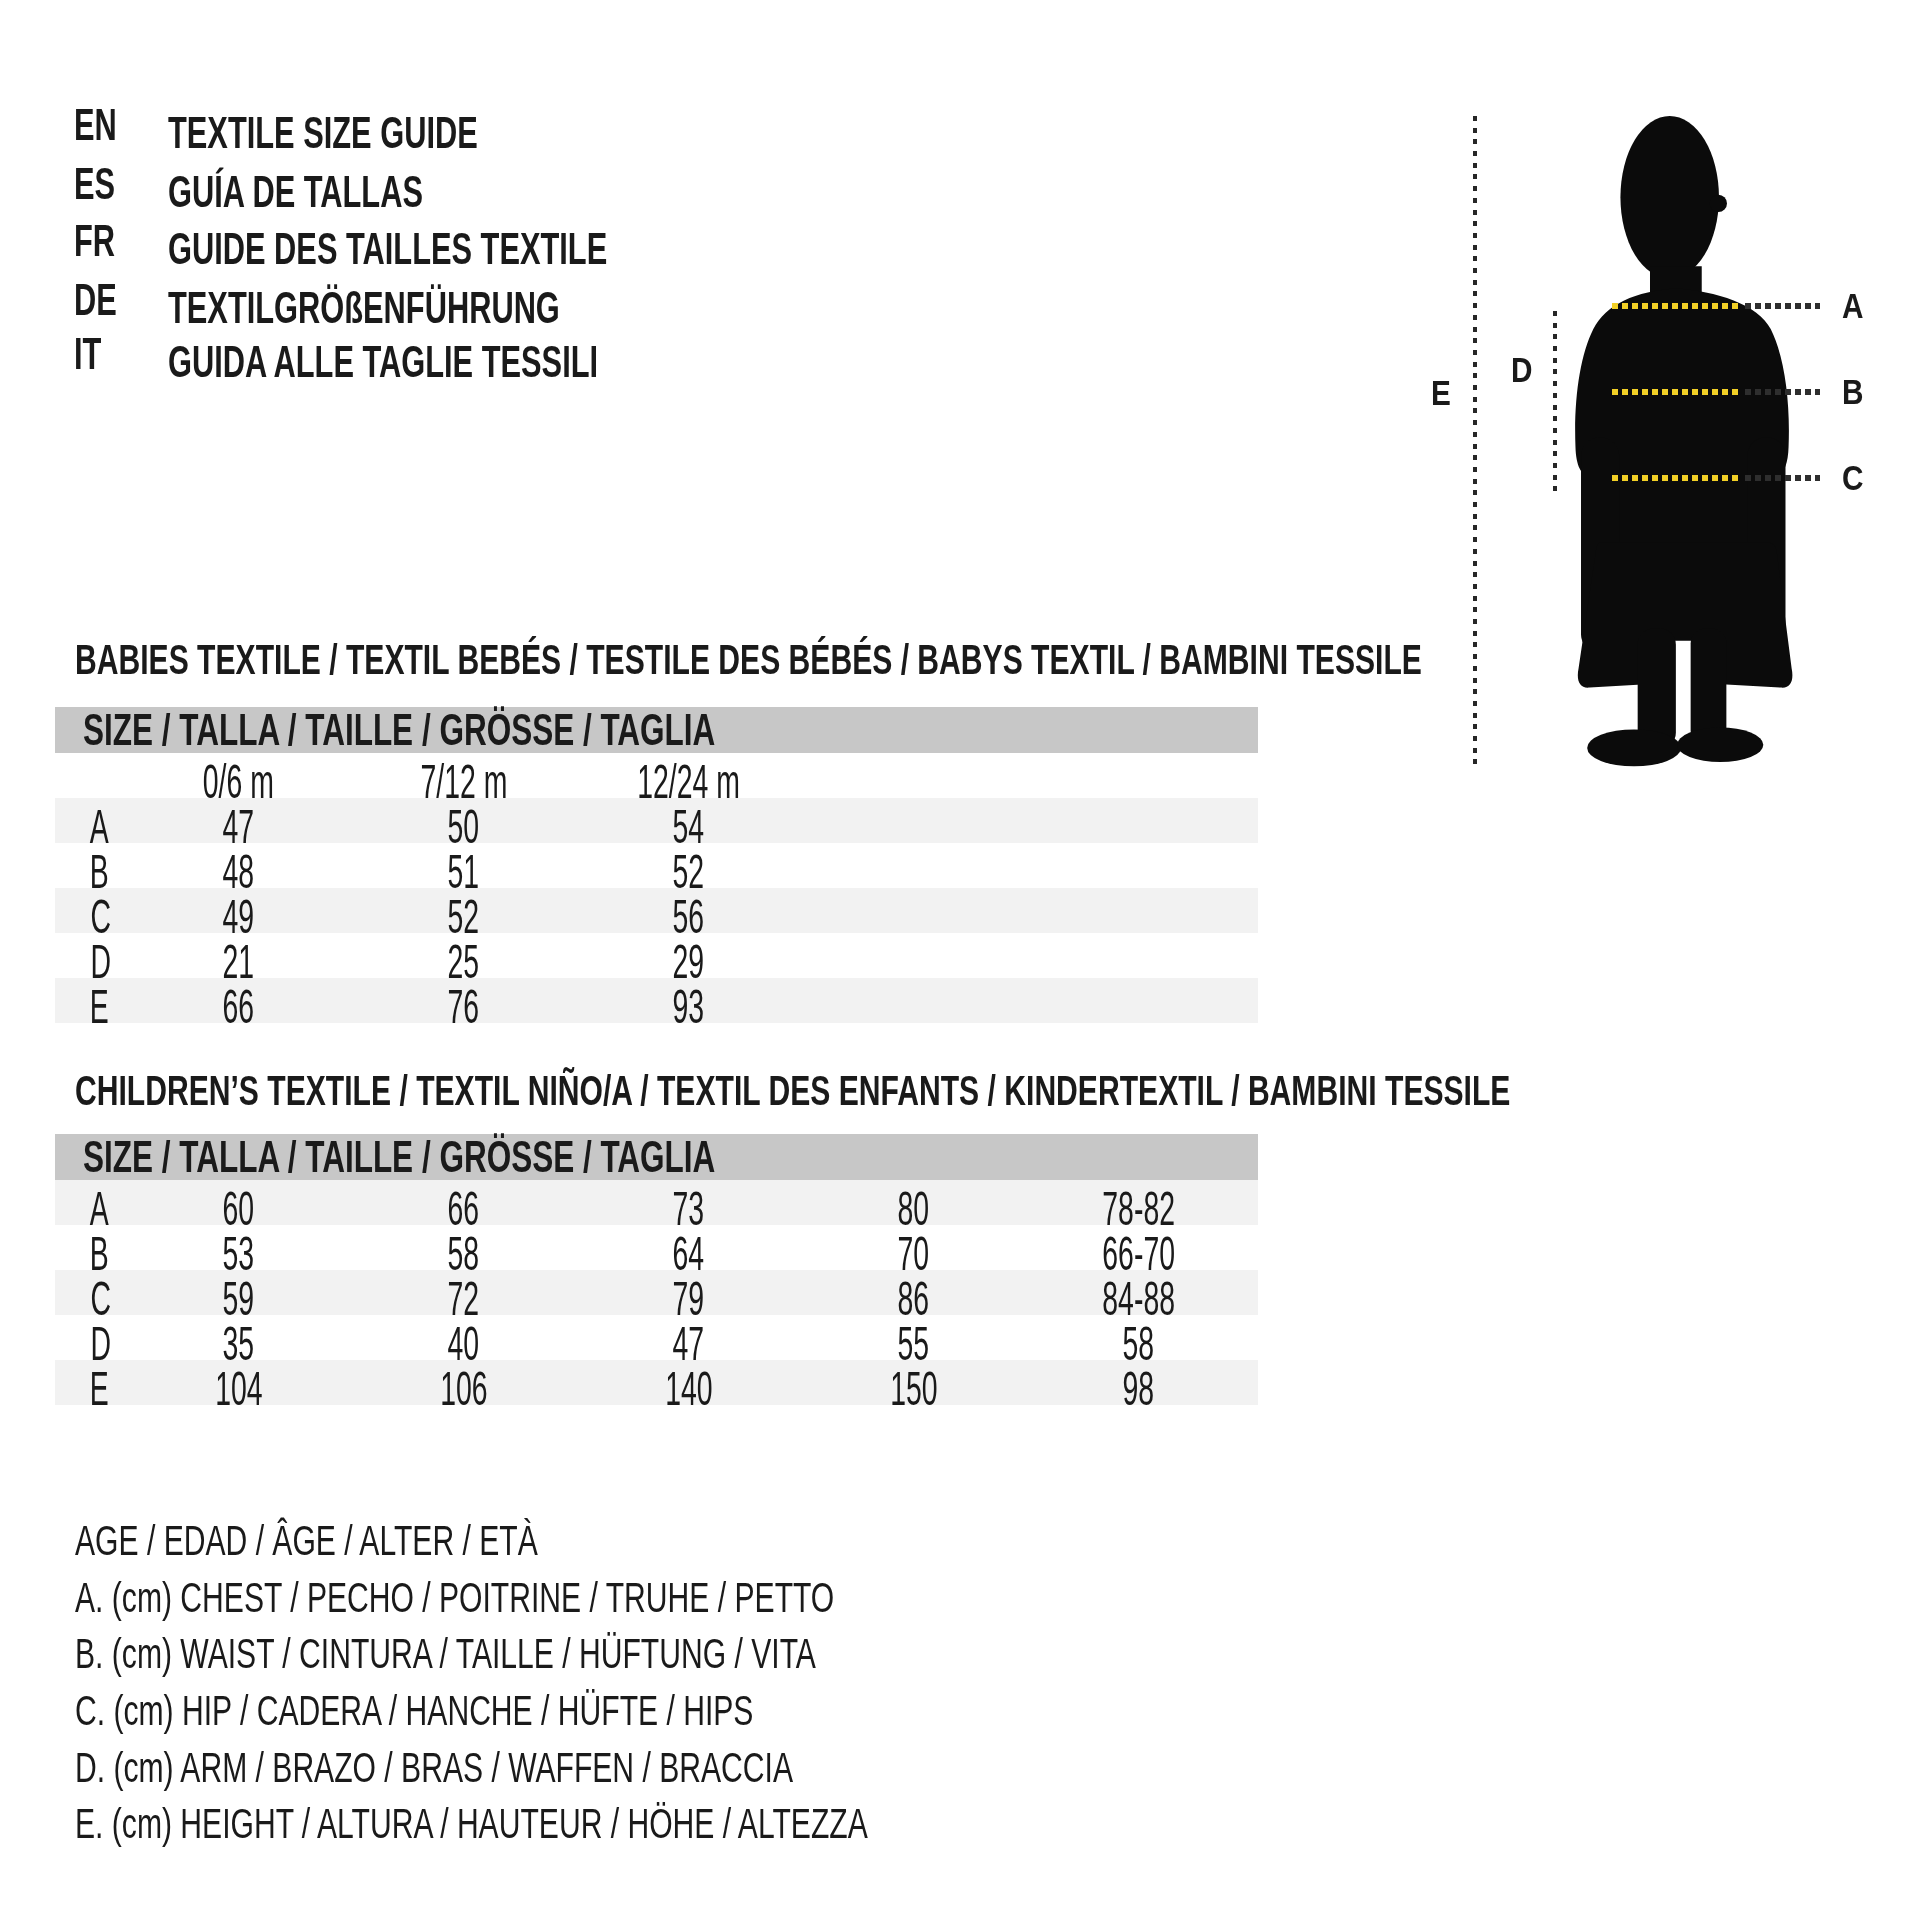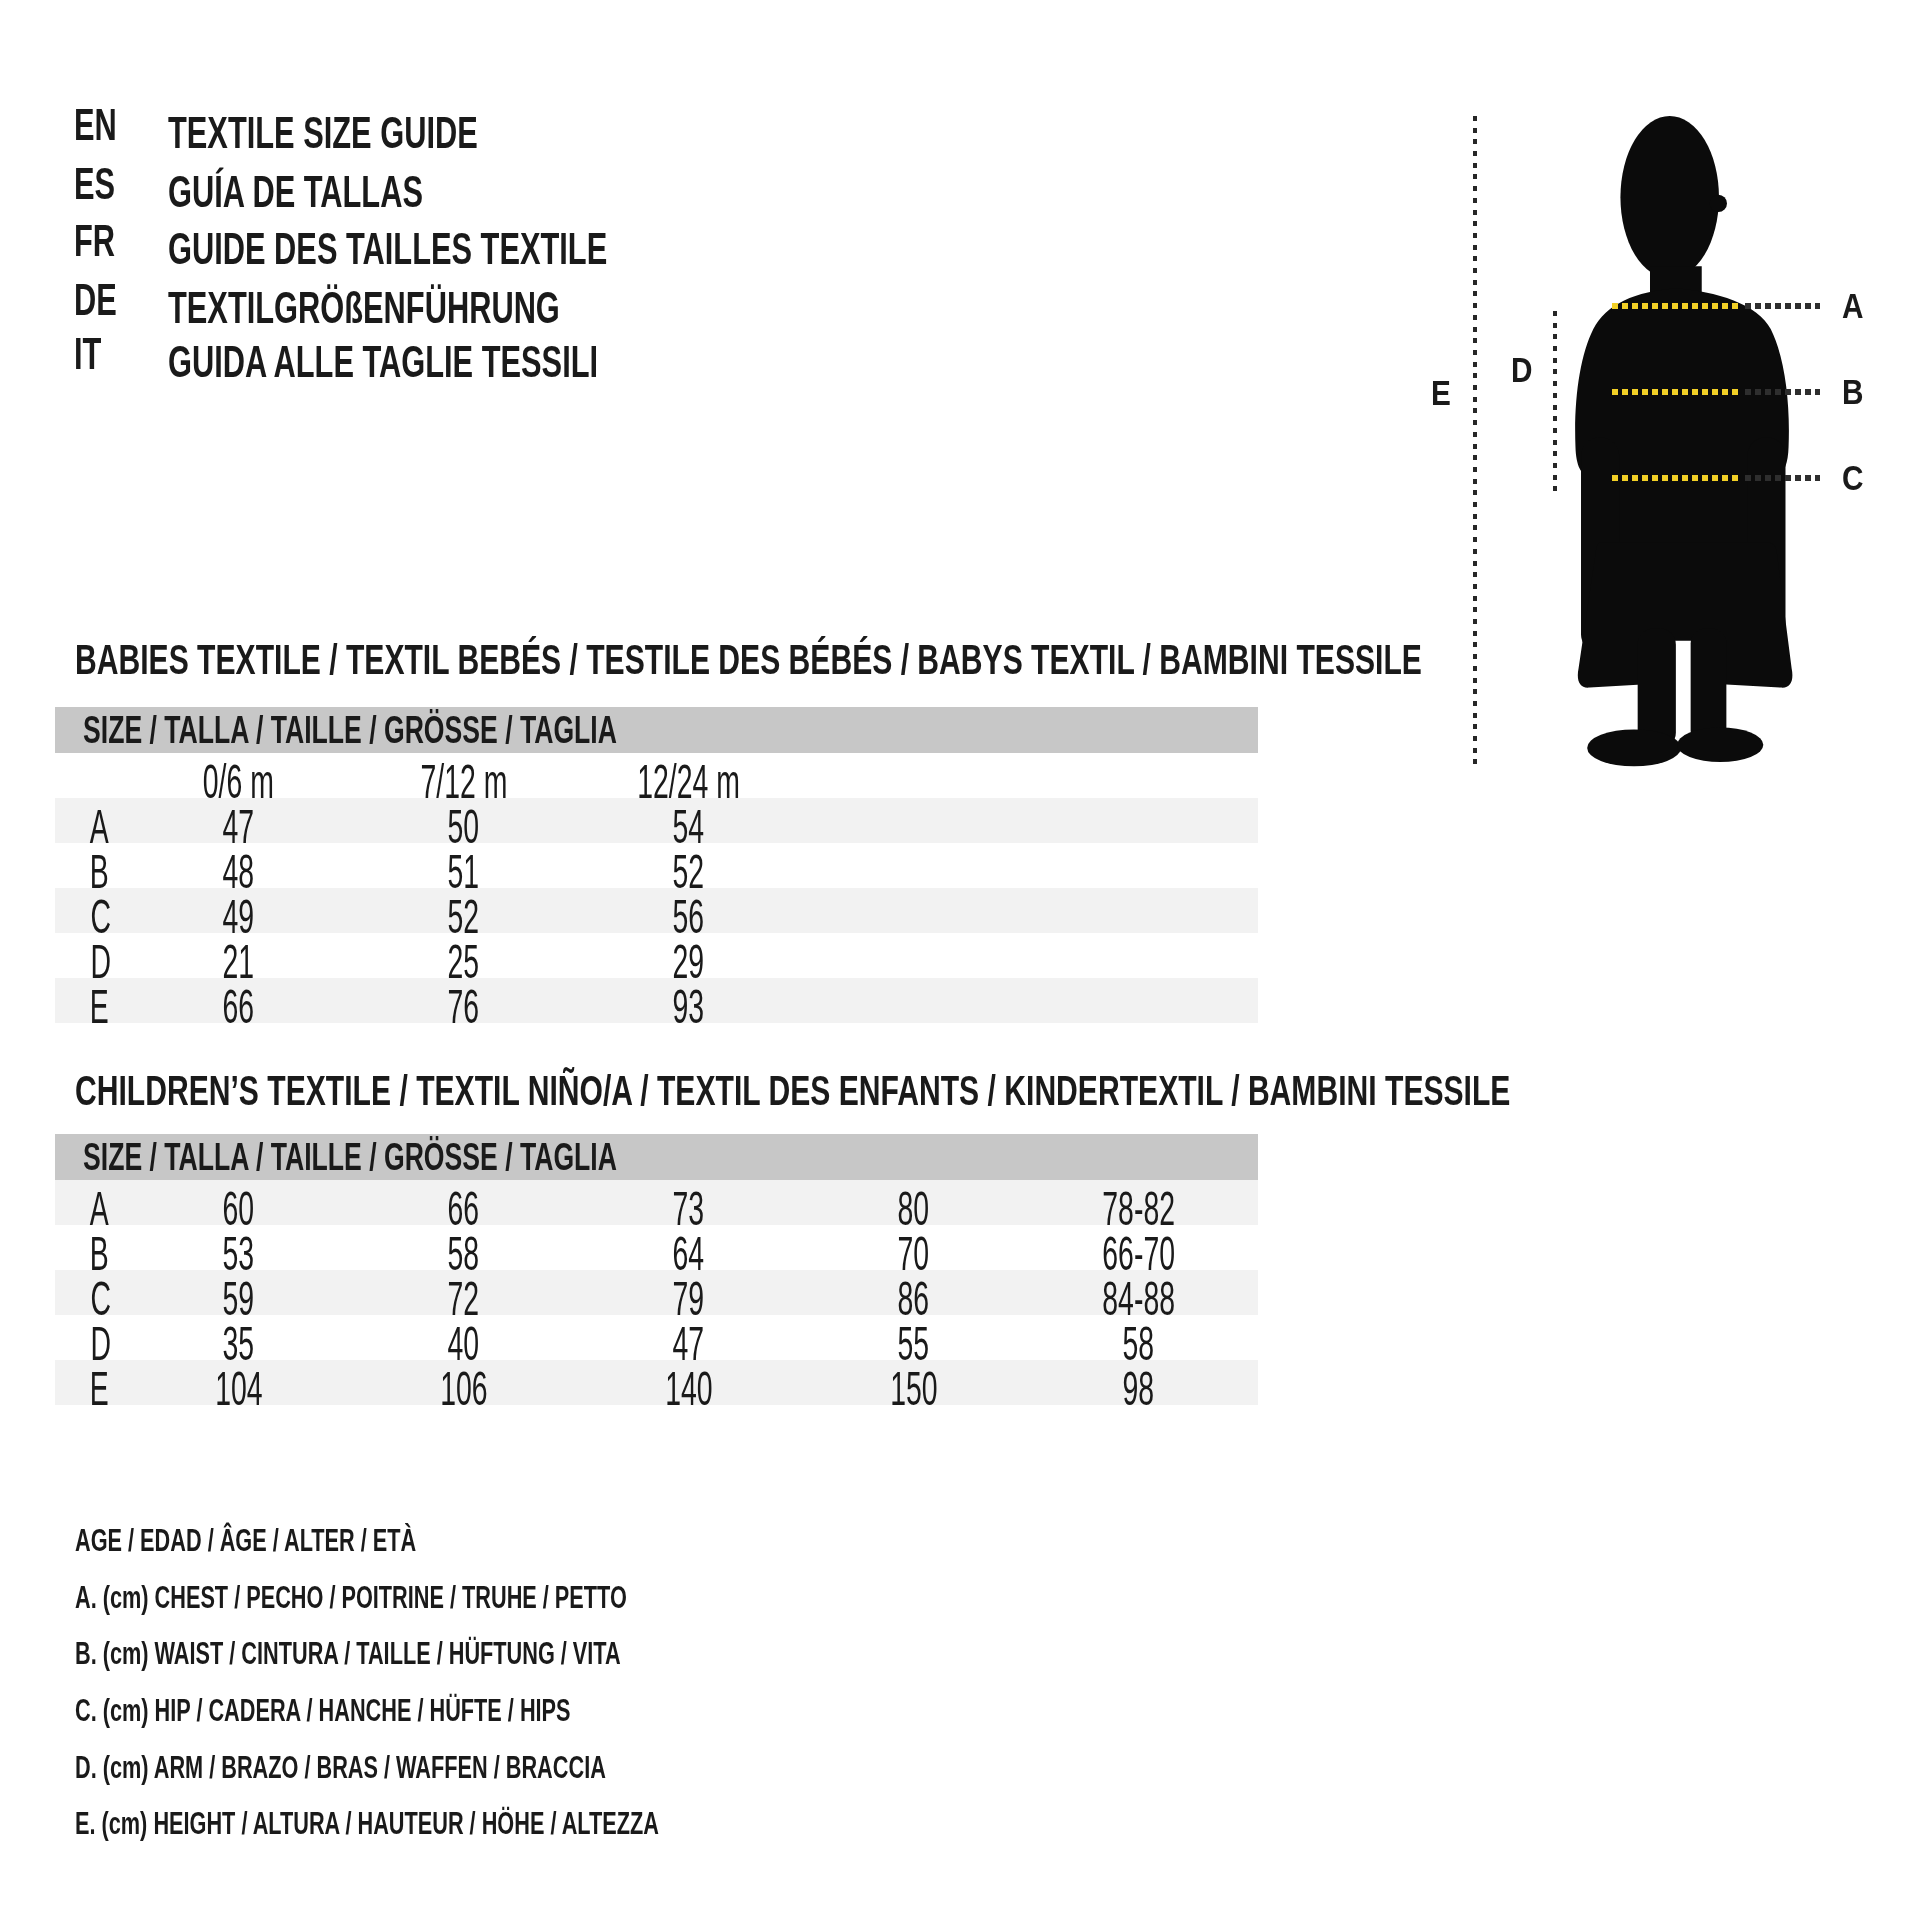--- a/index.html
+++ b/index.html
@@ -14,30 +14,30 @@
   
   .lang-row{position:absolute;left:74px;height:57px;line-height:57px;font-size:44px;font-weight:700;}
   .lang-code{position:absolute;left:0;top:0;}
   .lang-title{position:absolute;left:94px;top:8px;}
 
   
   .sect-heading{position:absolute;left:75px;height:59px;line-height:59px;font-size:43px;font-weight:700;}
 
   
   .size-table{position:absolute;left:55px;width:1203px;}
-  .size-bar{height:46px;background:#c7c7c7;display:flex;align-items:center;padding-left:28px;box-sizing:border-box;font-size:38px;font-weight:700;}
+  .size-bar{height:46px;background:#c7c7c7;display:flex;align-items:center;padding-left:28px;box-sizing:border-box;font-size:45px;font-weight:700;}
   .t-row{display:grid;height:45px;align-items:center;font-size:49px;font-weight:400;}
   .t-row.b3{grid-template-columns:71px 225px 225px 225px;}
   .t-row.b5{grid-template-columns:71px 225px 225px 225px 225px 225px;}
   .t-row .lbl{padding-left:28px;box-sizing:border-box;}
   .t-row .val{text-align:center;}
   .zebra{background:#f2f2f2;}
 
   
-  .legend-row{position:absolute;left:75px;height:57px;line-height:57px;font-size:31px;font-weight:700;text-align:right;}
+  .legend-row{position:absolute;left:75px;height:57px;line-height:57px;font-size:43px;font-weight:400;text-align:right;}
 
   
   .figure-svg{position:absolute;left:1565px;top:111px;width:271px;height:656px;}
   .vdots{position:absolute;width:4.3px;background:repeating-linear-gradient(180deg,#262626 0 5px,transparent 5px 11.7px);}
   .hdash-yellow{position:absolute;height:5.5px;background:repeating-linear-gradient(90deg,#f2d026 0 6.2px,transparent 6.2px 10px);}
   .hdash-dark{position:absolute;height:5.5px;background:repeating-linear-gradient(90deg,#2e2e2e 0 6.2px,transparent 6.2px 10px);}
   .m-label{position:absolute;font-size:35px;font-weight:700;line-height:35px;transform:scaleX(0.85);transform-origin:0 50%;}
 </style>
 </head>
 <body>

